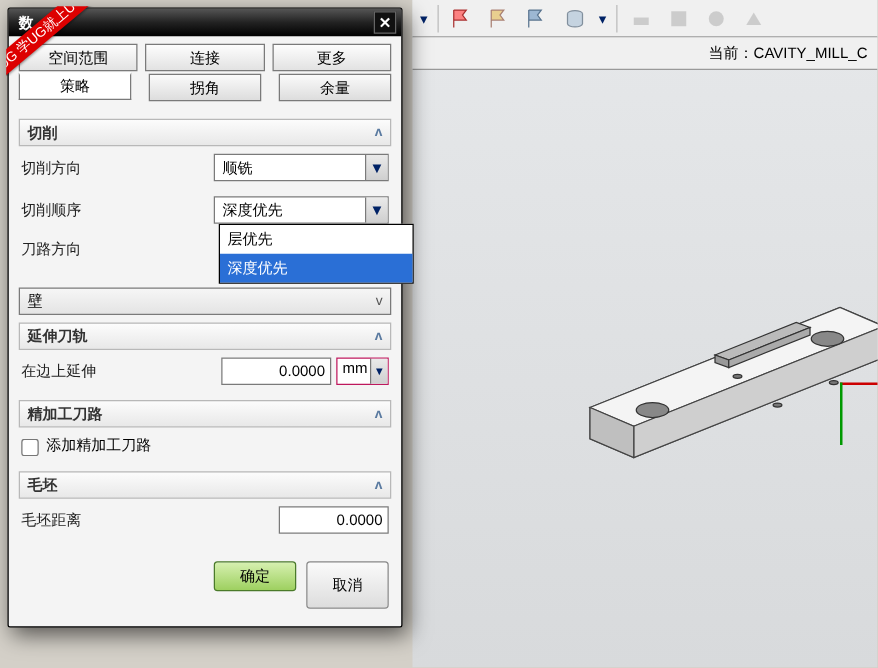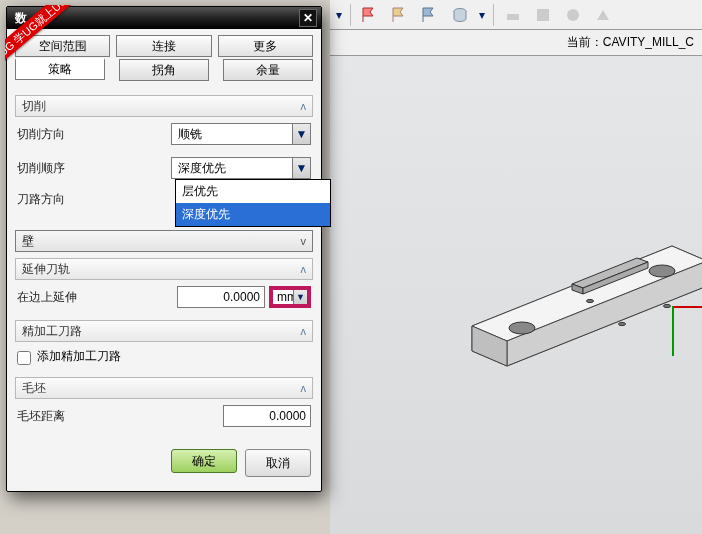--- a/index.html
+++ b/index.html
@@ -23,38 +23,38 @@
 .ribbon{position:absolute;left:-2px;top:-2px;width:76px;height:56px;pointer-events:none;overflow:hidden}
 .ribbon span{position:absolute;display:block;width:110px;transform:rotate(-40deg);left:-28px;top:14px;background:#d00;color:#fff;text-align:center;font-size:11px;line-height:14px;padding:1px 0;box-shadow:0 1px 2px rgba(0,0,0,.4)}
 
 .tabs{display:flex;gap:6px;padding:6px 8px 0 8px;flex-wrap:wrap}
 .tab{flex:1;min-width:88px;height:22px;border:1px solid #7a7a7a;background:linear-gradient(#fdfdfd,#e2e2e2);display:flex;align-items:center;justify-content:center;cursor:pointer}
 .subtabs{display:flex;gap:14px;padding:2px 8px 6px 8px}
 .subtab{flex:1;height:22px;border:1px solid #7a7a7a;background:linear-gradient(#fafafa,#ddd);display:flex;align-items:center;justify-content:center;cursor:pointer}
 .subtab.active{background:#fff;border-top:2px solid #fff;margin-top:-1px}
 
 .body{padding:2px 8px 6px 8px}
-.section-hd{background:linear-gradient(#fcfcfc,#e8e8e8);border:1px solid #b8b8b8;height:22px;display:flex;align-items:center;justify-content:space-between;padding:0 6px;margin-top:6px;font-weight:normal;color:#333}
+.section-hd{background:linear-gradient(#fcfcfc,#e8e8e8);border:1px solid #b8b8b8;height:22px;display:flex;align-items:center;justify-content:space-between;padding:0 6px;margin-top:6px;font-weight:bold;color:#333}
 .chev{color:#5a7aa0;font-size:11px}
 .row{display:flex;align-items:center;justify-content:space-between;padding:6px 2px}
 .row label{color:#222}
 .sel{width:140px;height:22px;border:1px solid #7a7a7a;background:#fff;position:relative;display:flex;align-items:center;padding:0 18px 0 6px}
 .sel .btn{position:absolute;right:0;top:0;width:18px;height:100%;background:linear-gradient(#eaeaea,#cfcfcf);border-left:1px solid #7a7a7a;display:flex;align-items:center;justify-content:center;color:#026}
 .dropdown{position:absolute;left:160px;width:156px;border:1px solid #000;background:#fff;z-index:10}
 .dropdown .opt{padding:3px 6px;cursor:pointer}
 .dropdown .opt.hl{background:#2a6fd6;color:#fff}
 .fullsel{width:100%;height:22px;border:1px solid #7a7a7a;background:linear-gradient(#f6f6f6,#e4e4e4);display:flex;align-items:center;justify-content:space-between;padding:0 6px;margin-top:4px}
 .num{width:88px;height:22px;border:1px solid #7a7a7a;background:#fff;text-align:right;padding:0 4px}
-.unit{width:42px;height:22px;border:4px solid #be185d;background:#fff;display:flex;align-items:flex-end;padding:0 4px;position:relative}
+.unit{width:42px;height:22px;border:1px solid #be185d;background:#fff;display:flex;align-items:flex-start;padding:0 4px;position:relative}
 .unit .btn{position:absolute;right:0;top:0;width:14px;height:100%;border-left:1px solid #7a7a7a;background:linear-gradient(#eaeaea,#cfcfcf);display:flex;align-items:center;justify-content:center;color:#026;font-size:9px}
 .chk{display:flex;align-items:flex-end;gap:6px;padding:6px 2px}
 .chk input{width:14px;height:14px}
 .footer{display:flex;justify-content:flex-end;gap:8px;padding:10px 10px 14px 10px}
 .btn-ok{width:66px;height:24px;border:1px solid #4a7a2a;border-radius:3px;background:linear-gradient(#d6f0b0,#9ed060);cursor:pointer}
-.btn-cancel{width:66px;height:28px;border:1px solid #888;border-radius:3px;background:linear-gradient(#fafafa,#ddd);cursor:pointer}
+.btn-cancel{width:66px;height:38px;border:1px solid #888;border-radius:3px;background:linear-gradient(#fafafa,#ddd);cursor:pointer}
 </style>
 </head>
 <body>
 
 <div class="canvas">
   <div class="toolbar">
     <span style="color:#026">▾</span>
     <div class="sep"></div>
     <div class="tbicon">
         <svg width="18" height="18">

